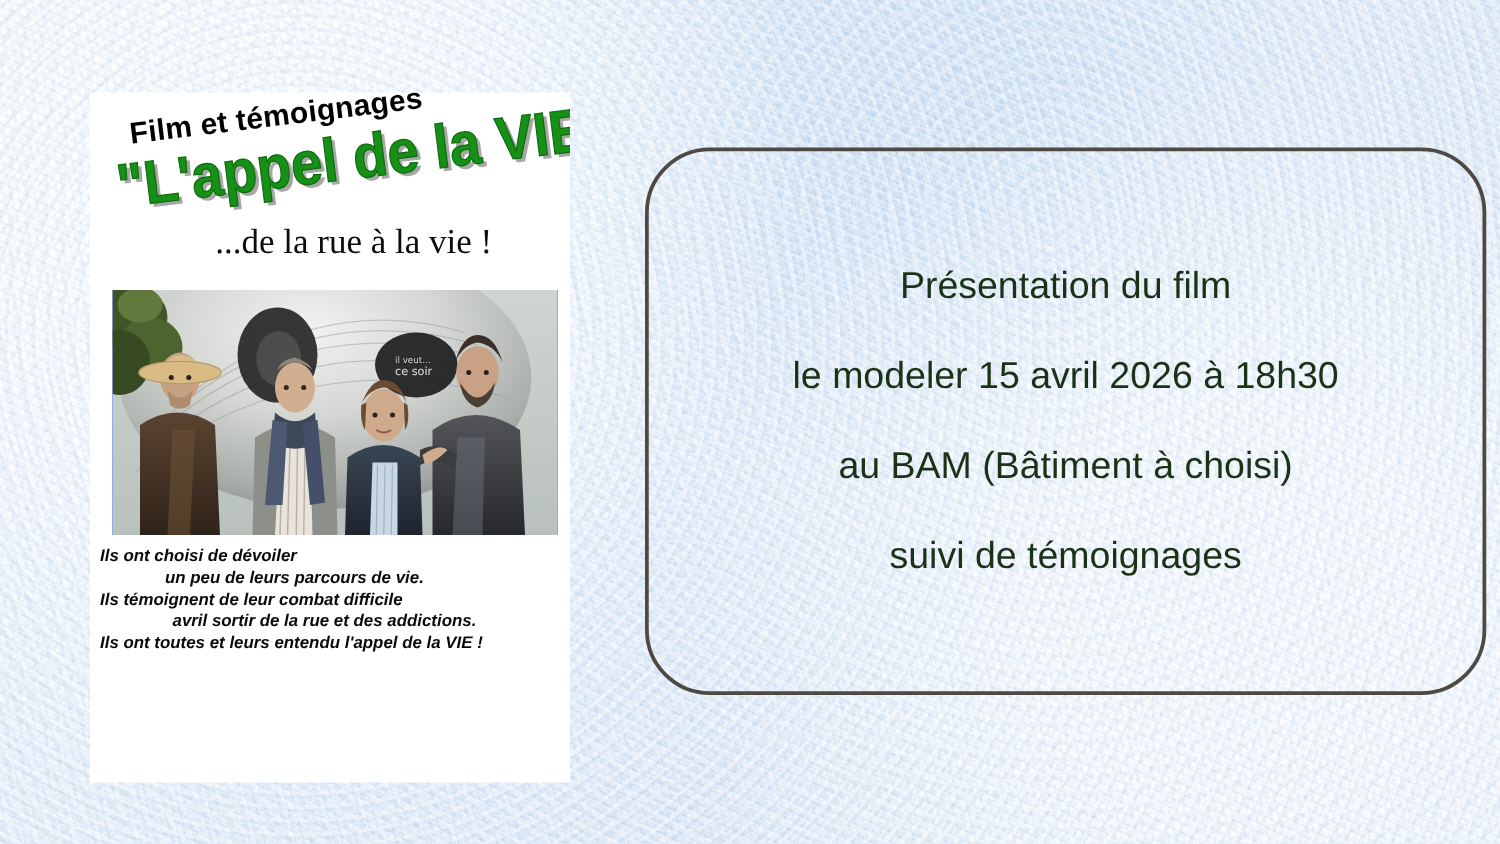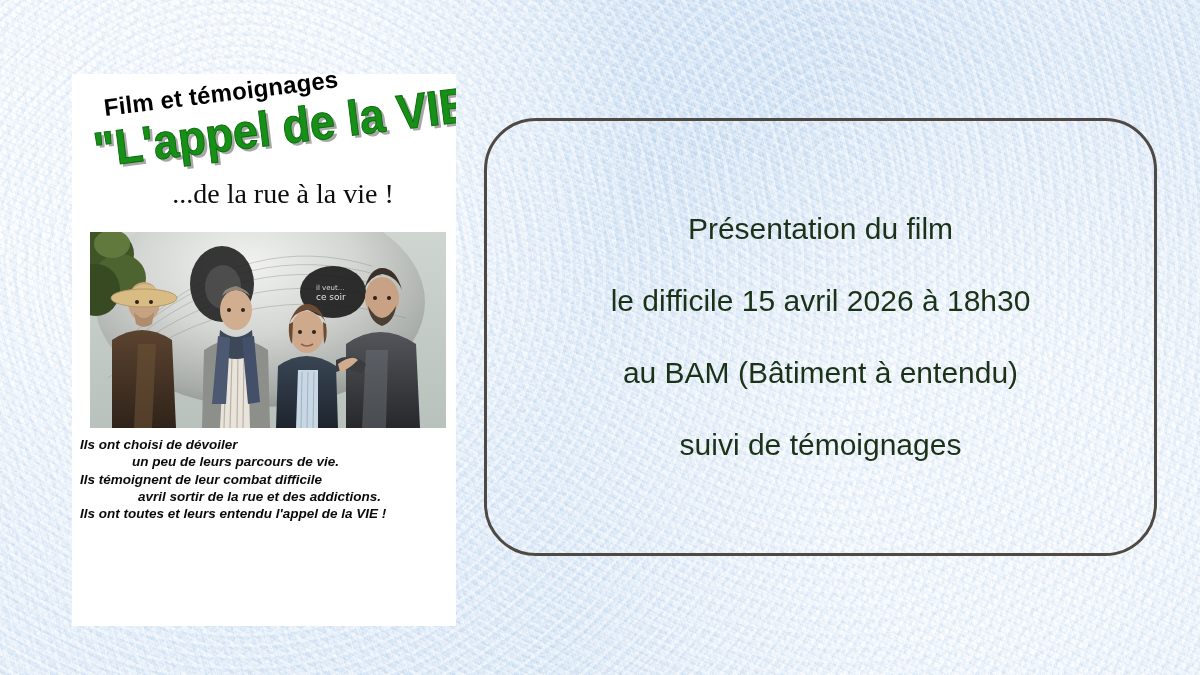--- a/index.html
+++ b/index.html
@@ -141,21 +141,21 @@
     font-size: 13.5px;
     line-height: 1.28;
     color: #0a0a0a;
   }
   .caption .ind { display: block; padding-left: 52px; }
   .caption .ind2 { display: block; padding-left: 58px; }
 
   
   #infobox {
     position: absolute;
-    left: 484px;
+    left: 516px;
     top: 118px;
     width: 673px;
     height: 438px;
     border: 3px solid #4f4943;
     border-radius: 52px;
     box-sizing: border-box;
     display: flex;
     flex-direction: column;
     justify-content: center;
     align-items: center;
@@ -306,18 +306,18 @@
       <span class="ind">un peu de leurs parcours de vie.</span>
       <span>Ils témoignent de leur combat difficile</span>
       <span class="ind2">avril sortir de la rue et des addictions.</span>
       <span>Ils ont toutes et leurs entendu l'appel de la VIE !</span>
     </div>
 
   </div>
 
   <div id="infobox">
     <div class="line">Présentation du film</div>
-    <div class="line"><span>le difficile </span><b>15 avril 2026 à 18h30</b></div>
-    <div class="line">au BAM (Bâtiment à entendu)</div>
+    <div class="line"><span>le modeler </span><b>15 avril 2026 à 18h30</b></div>
+    <div class="line">au BAM (Bâtiment à choisi)</div>
     <div class="line">suivi de témoignages</div>
   </div>
 
 </div>
 
 </body></html>

